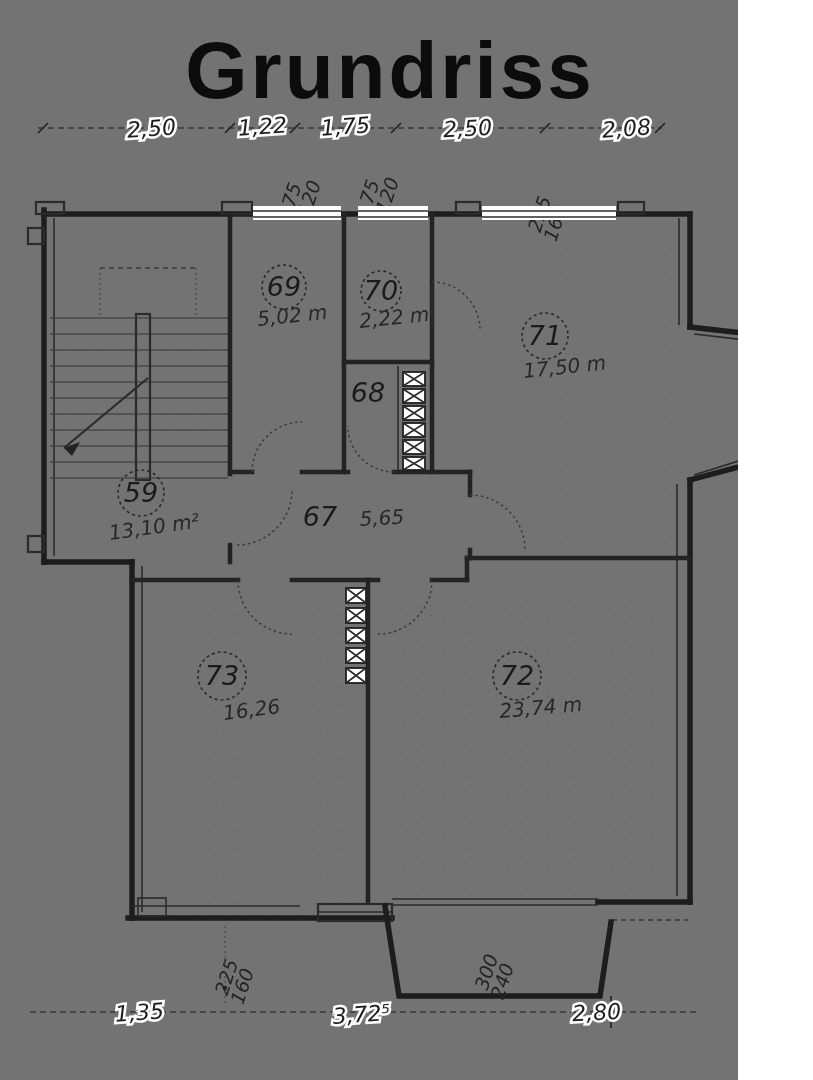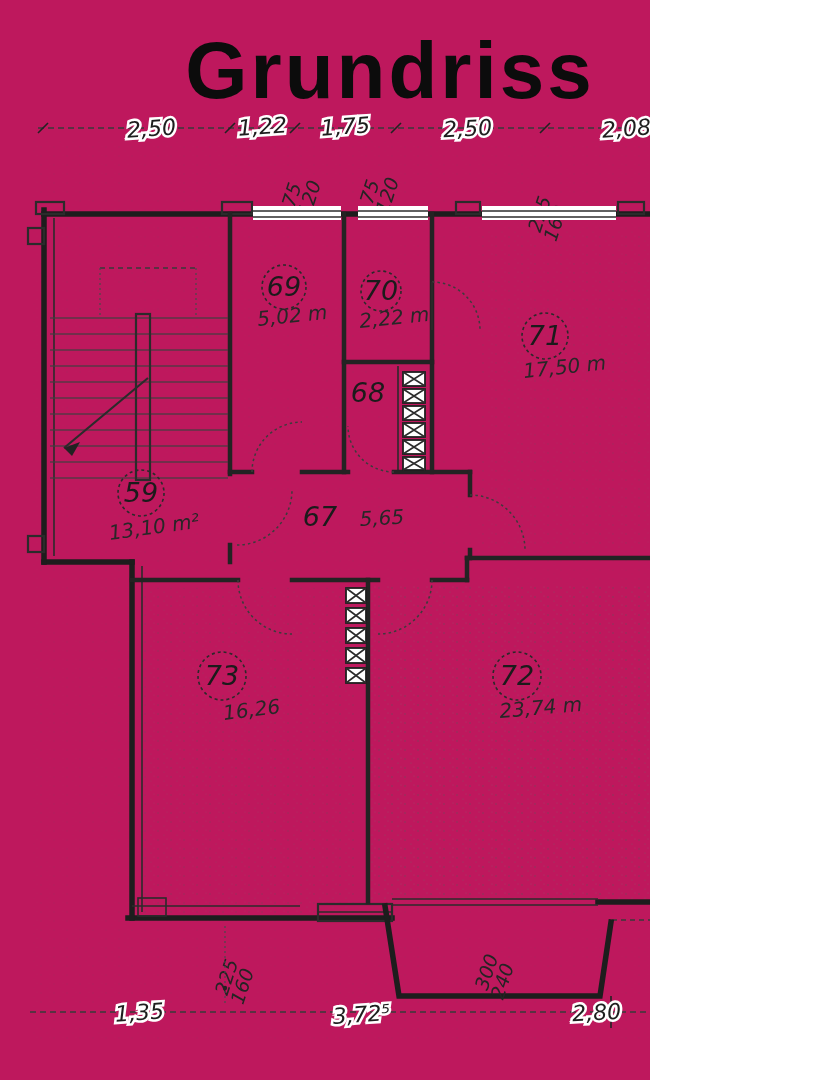--- a/index.html
+++ b/index.html
@@ -1,16 +1,16 @@
 <!DOCTYPE html>
 <html><head>
 <meta charset="utf-8">
 <style>
   html,body{margin:0;padding:0;background:#ffffff;}
-  .page{position:relative;width:650px;height:1080px;background:#be185d;overflow:hidden;
+  .page{position:relative;width:738px;height:1080px;background:#737373;overflow:hidden;
         font-family:"DejaVu Sans",sans-serif;}
   svg{display:block;}
   .title{font-family:"Liberation Sans",sans-serif;font-weight:bold;font-size:80px;
          letter-spacing:3px;fill:#0c0c0c;}
   .wall{stroke:#1d1d1d;stroke-width:5.5;fill:none;stroke-linecap:square;}
   .iwall{stroke:#232323;stroke-width:4.5;fill:none;stroke-linecap:square;}
   .thin{stroke:#2b2b2b;stroke-width:1.6;fill:none;}
   .thin2{stroke:#2b2b2b;stroke-width:2.2;fill:none;}
   .dash{stroke:#3a3a3a;stroke-width:1.3;fill:none;stroke-dasharray:5 4;}
   .dot{stroke:#4a4a4a;stroke-width:1.2;fill:none;stroke-dasharray:2 3;}

